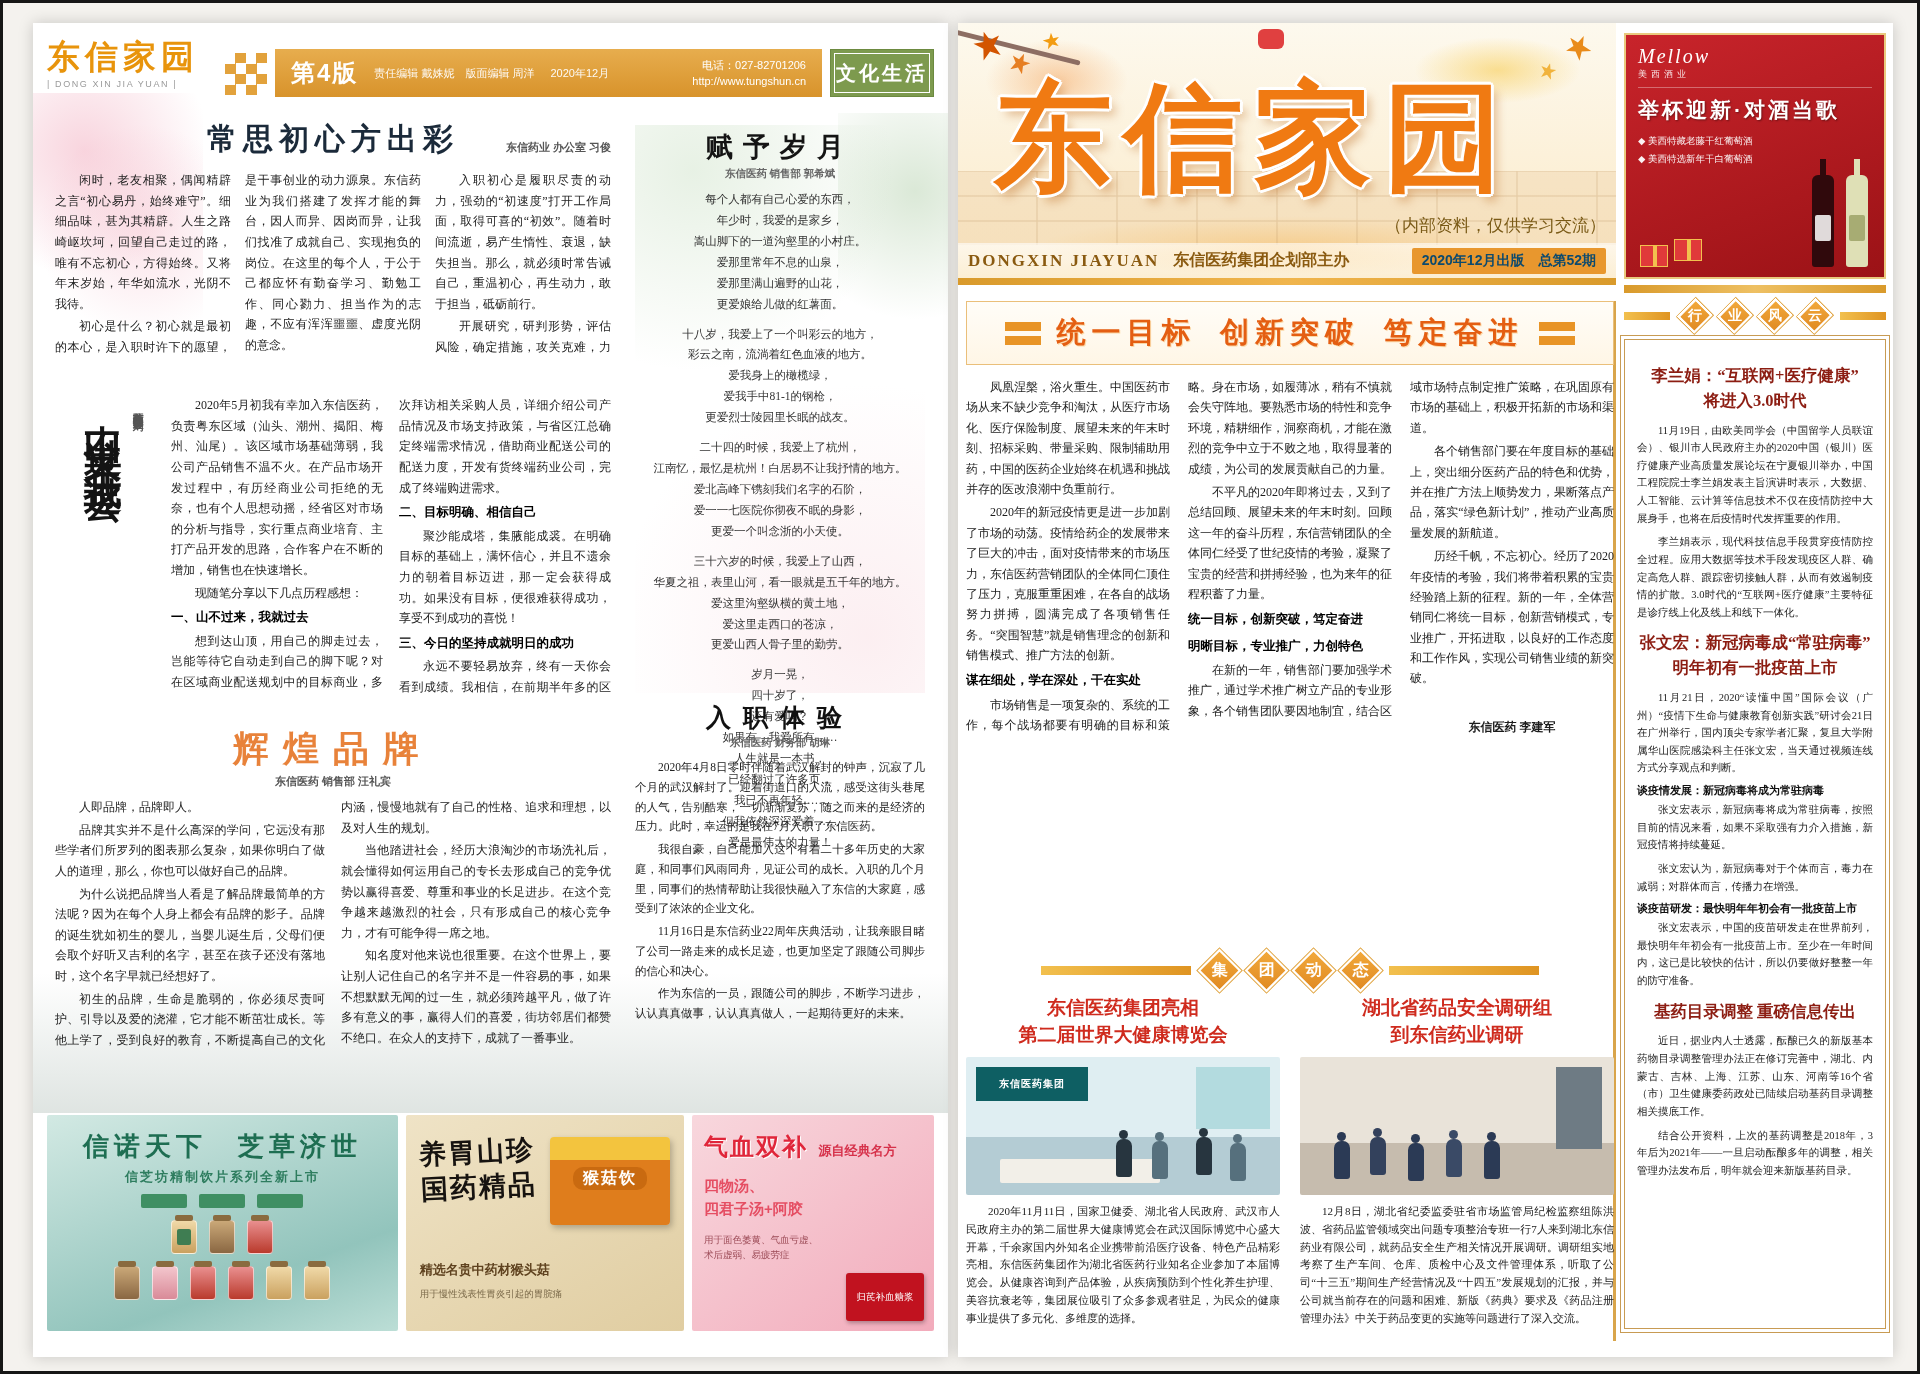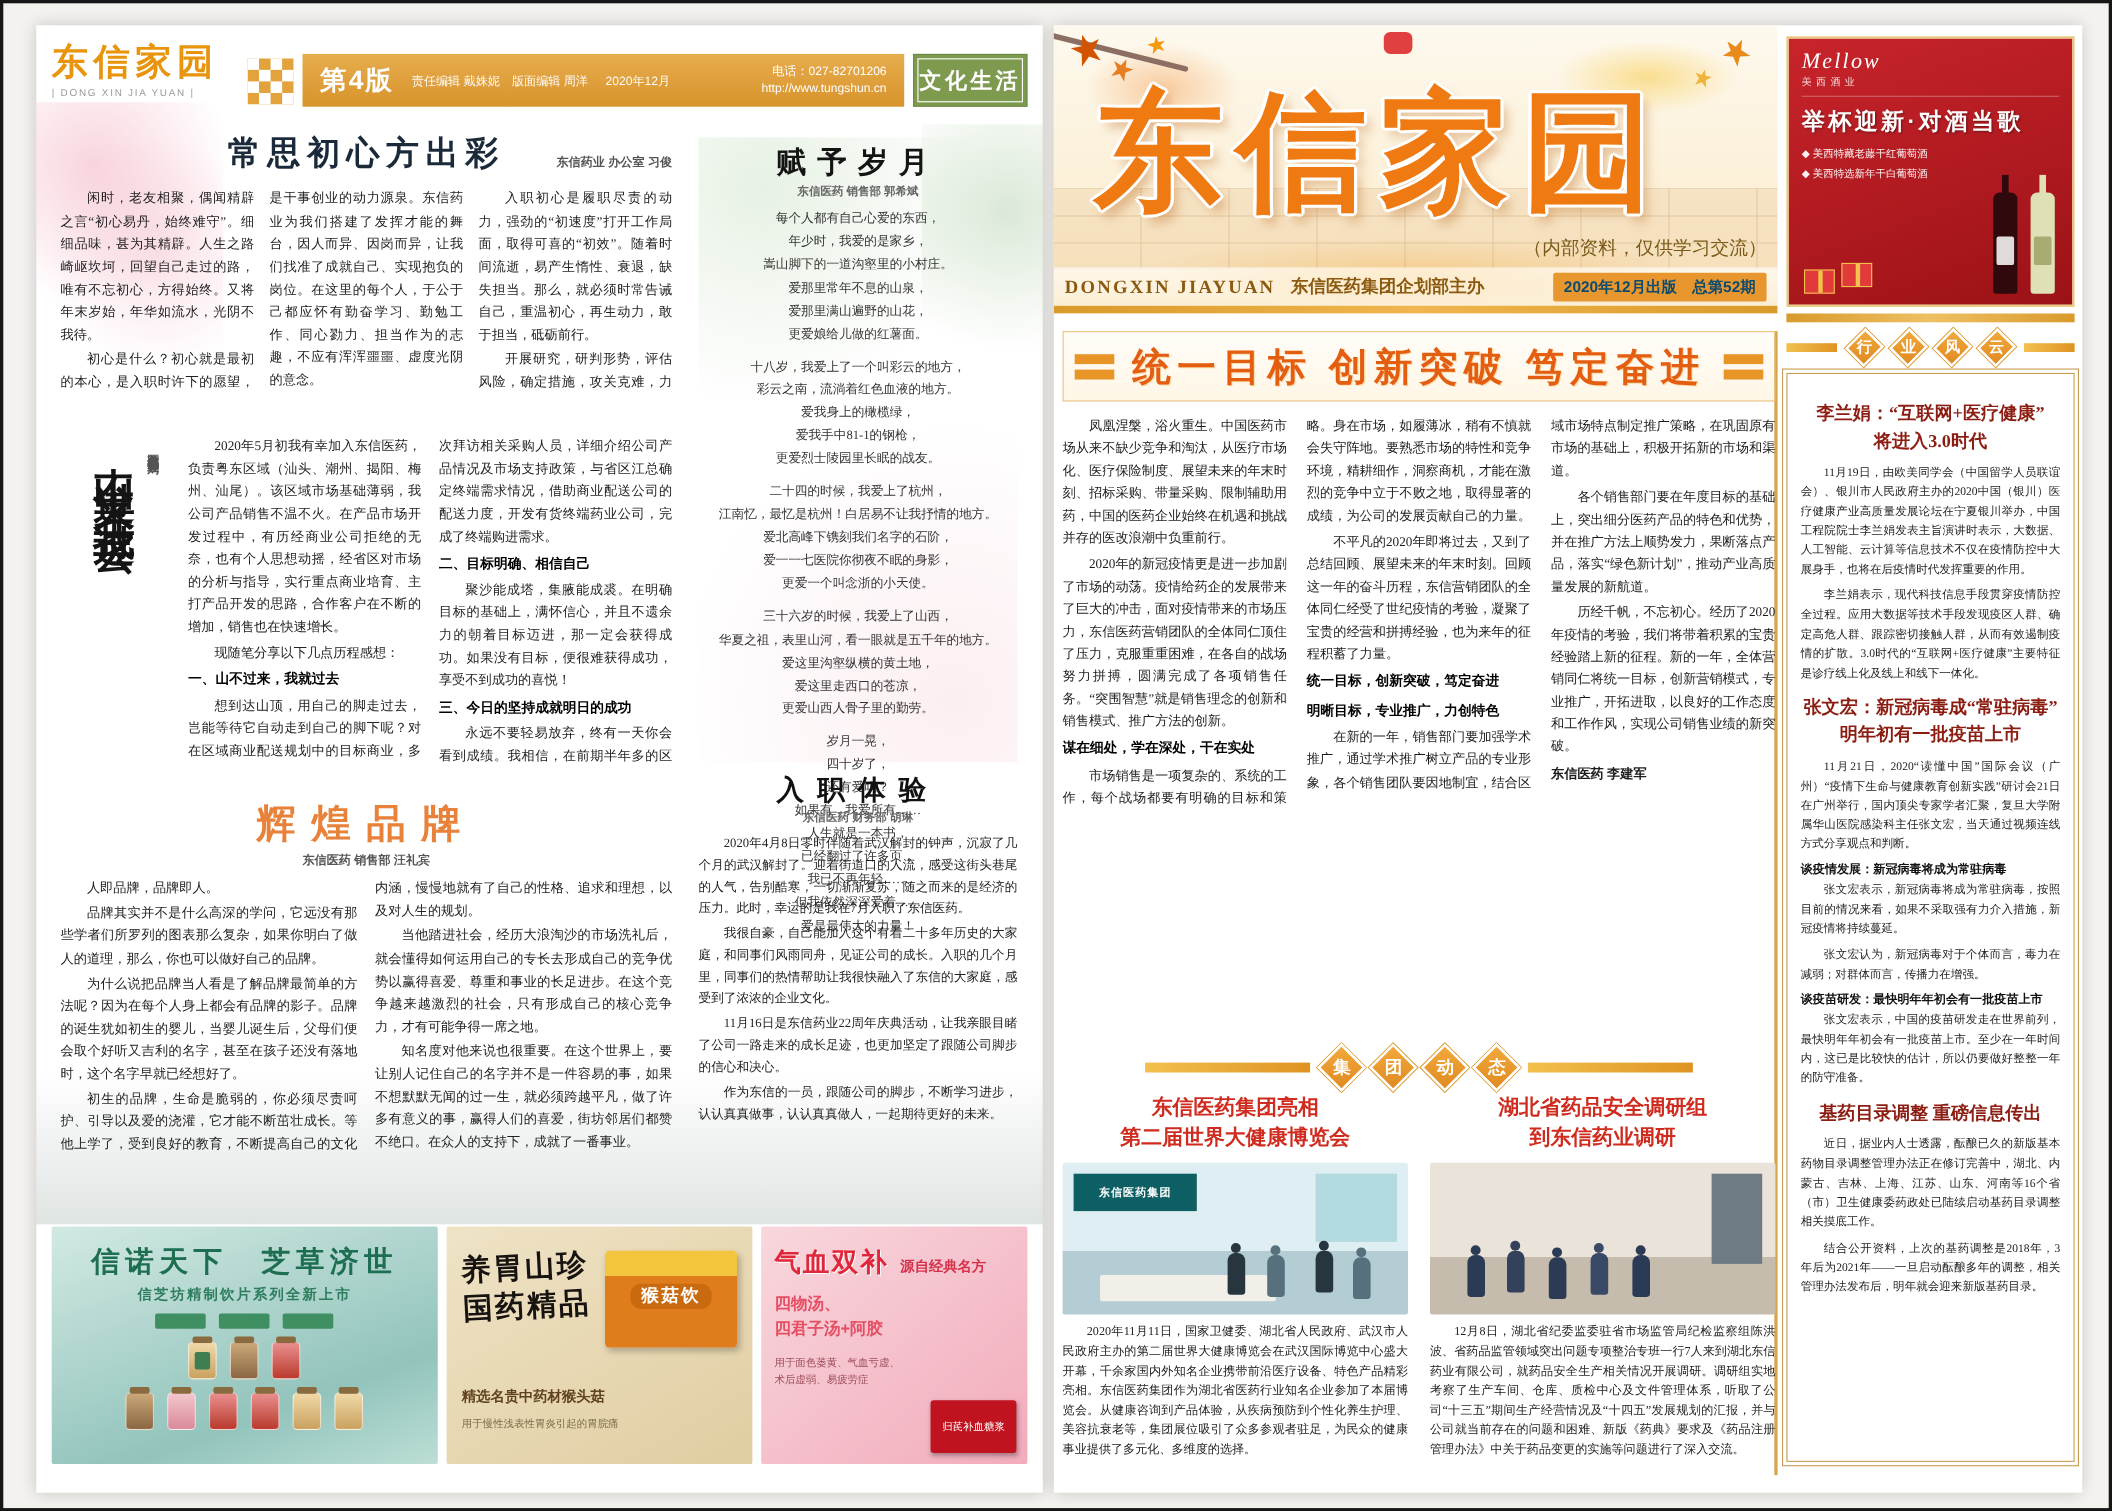--- a/index.html
+++ b/index.html
@@ -108,25 +108,25 @@
 .bottle::before{content:"";position:absolute;top:-16px;left:8px;width:6px;height:18px;background:inherit}
 .bottle::after{content:"";position:absolute;left:3px;top:40px;right:3px;height:26px;background:rgba(255,255,255,.85);border-radius:2px}
 .b-red{background:#30090c}.b-white{background:#dfe0b6}.b-white::after{background:rgba(120,130,60,.55)}
 .gift{position:absolute;bottom:10px;width:28px;height:22px;background:#e03a3a;border:1px solid #f2c14e}
 .gift::before{content:"";position:absolute;left:12px;top:0;bottom:0;width:4px;background:#f2c14e}
 
 .sb-topbar{position:absolute;left:666px;top:262px;width:262px;height:8px;background:linear-gradient(90deg,#d99a2b,#eec063,#d99a2b)}
 .headline-box{top:278px;left:8px;width:648px;height:64px;border:1px solid #eabf7a;display:flex;align-items:center;justify-content:center;gap:16px;background:linear-gradient(180deg,#fffdf8,#fff6e6)}
 .hl-bars{display:flex;flex-direction:column;gap:5px}
 .hl-bars i{display:block;width:36px;height:9px;background:#e89426}
-.hl-text{font-size:35px;font-weight:bold;letter-spacing:6px;font-family:Liberation Serif, serif;color:#e45e12;text-shadow:1px 1px 0 #fbd9a8}
+.hl-text{font-size:29px;font-weight:bold;letter-spacing:6px;font-family:Liberation Mono, monospace;color:#e45e12;text-shadow:1px 1px 0 #fbd9a8}
 .main-article{top:354px;left:8px;width:648px;height:564px;column-count:3;column-gap:18px;font-size:12px;line-height:1.7;text-align:justify;color:#1c1c1c;font-family:"Liberation Serif",serif;overflow:hidden}
 .main-article p{text-indent:2em;margin-bottom:3px}
 .main-article h4{font-size:12.5px;color:#000;margin:5px 0 3px}
-.m-byline{text-align:left;font-weight:bold;margin-top:4px;font-size:12px}
+.m-byline{text-align:center;font-weight:bold;margin-top:28px;font-size:12px}
 .gd-header,.ind-header{display:flex;align-items:center;justify-content:center;gap:10px}
 .gd-header{top:924px;left:8px;width:648px;height:46px}
 .hbar{width:150px;height:9px;background:linear-gradient(90deg,#f2c04e,#df9422)}
 .diamond{width:31px;height:31px;background:linear-gradient(135deg,#f2a93b,#e08a22);transform:rotate(45deg);display:flex;align-items:center;justify-content:center;border:2px solid #fff;box-shadow:0 0 0 1px #e0a23c;margin:0 3px}
 .diamond b{transform:rotate(-45deg);color:#fff;font-size:16px}
 .gd-cols{top:972px;left:8px;width:648px;height:352px;display:flex;gap:20px}
 .gd-col{flex:1}
 .gd-title{text-align:center;font-size:19px;line-height:1.4;color:#cf2b1e;font-family:"Liberation Serif",serif;font-weight:bold;height:58px}
 .photo{height:138px;margin:4px 0 8px;position:relative;overflow:hidden;border-radius:2px}
 .photo-a{background:linear-gradient(180deg,#dfeef2 0 58%,#b4ccd4 58%)}

